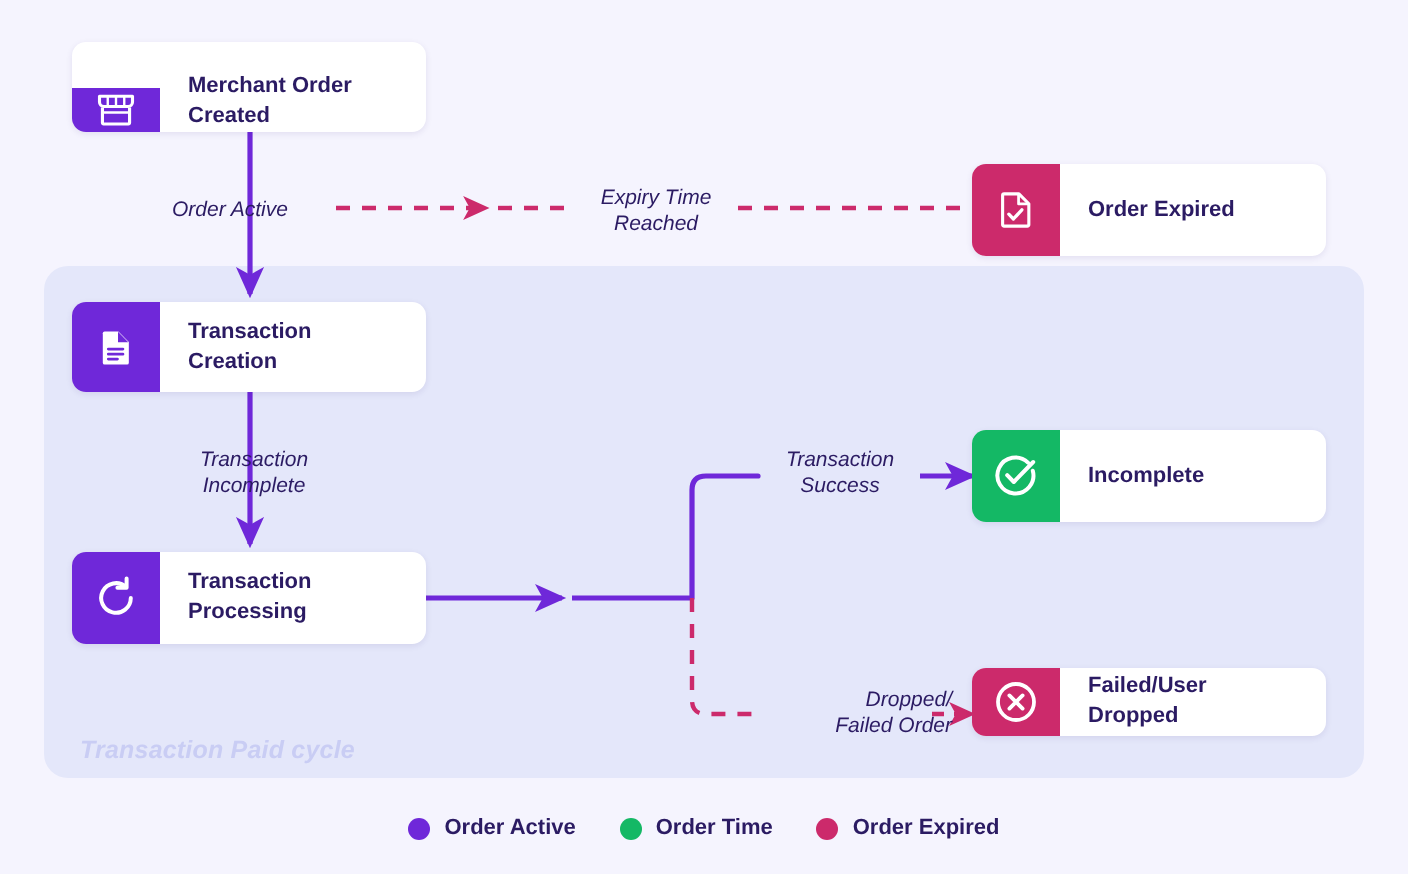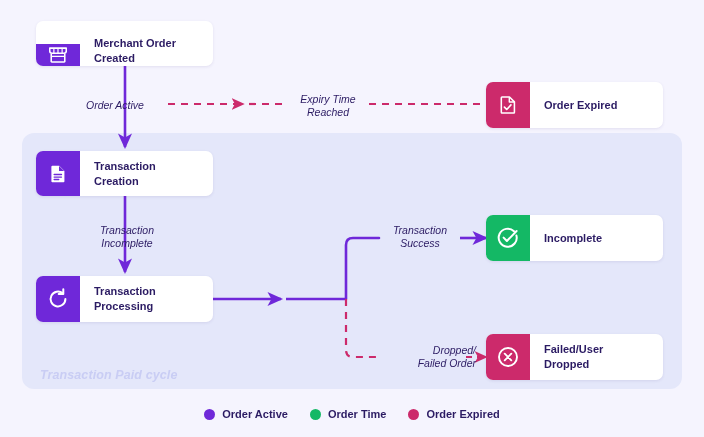--- a/index.html
+++ b/index.html
@@ -82,21 +82,21 @@
   .icon-purple { background: #6F28D9; }
   .icon-pink   { background: #CC2A6B; }
   .icon-green  { background: #14B865; }
 
   
   #node-merchant-order     { left: 36px;  top: 21px;  width: 177px; height: 45px; align-items: flex-end; }
   #node-order-expired      { left: 486px; top: 82px;  width: 177px; height: 46px; }
   #node-transaction-create { left: 36px;  top: 151px; width: 177px; height: 45px; }
   #node-transaction-proc   { left: 36px;  top: 276px; width: 177px; height: 46px; }
   #node-successful         { left: 486px; top: 215px; width: 177px; height: 46px; }
-  #node-failed             { left: 486px; top: 334px; width: 177px; height: 46px; }
+  #node-failed             { left: 486px; top: 334px; width: 177px; height: 34px; }
 
   
   .edge-label {
     position: absolute;
     font-size: 10.5px;
     font-style: italic;
     color: #2B1B63;
     line-height: 1.25;
     text-align: center;
     white-space: pre-line;

